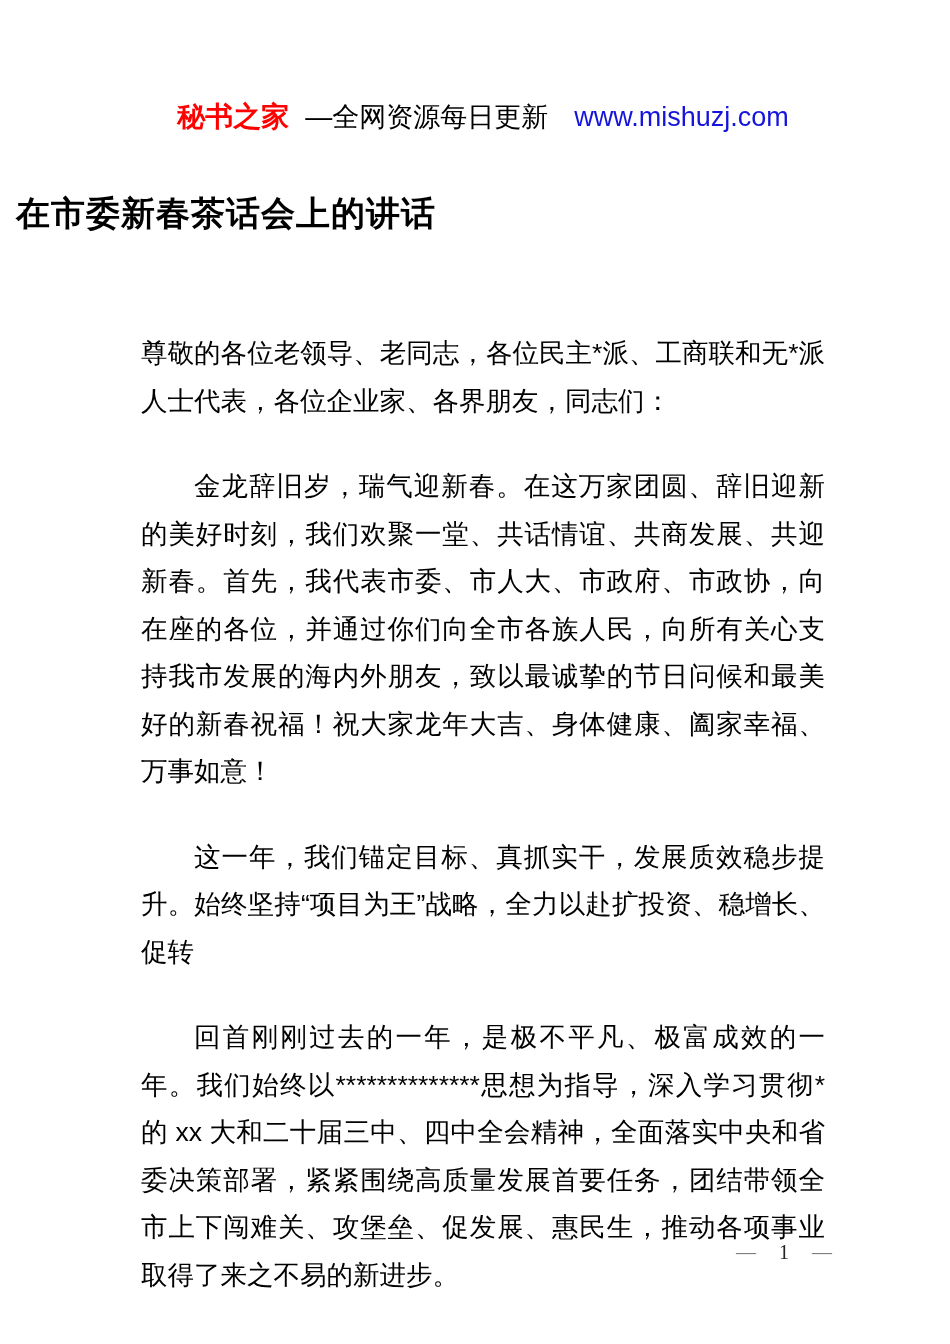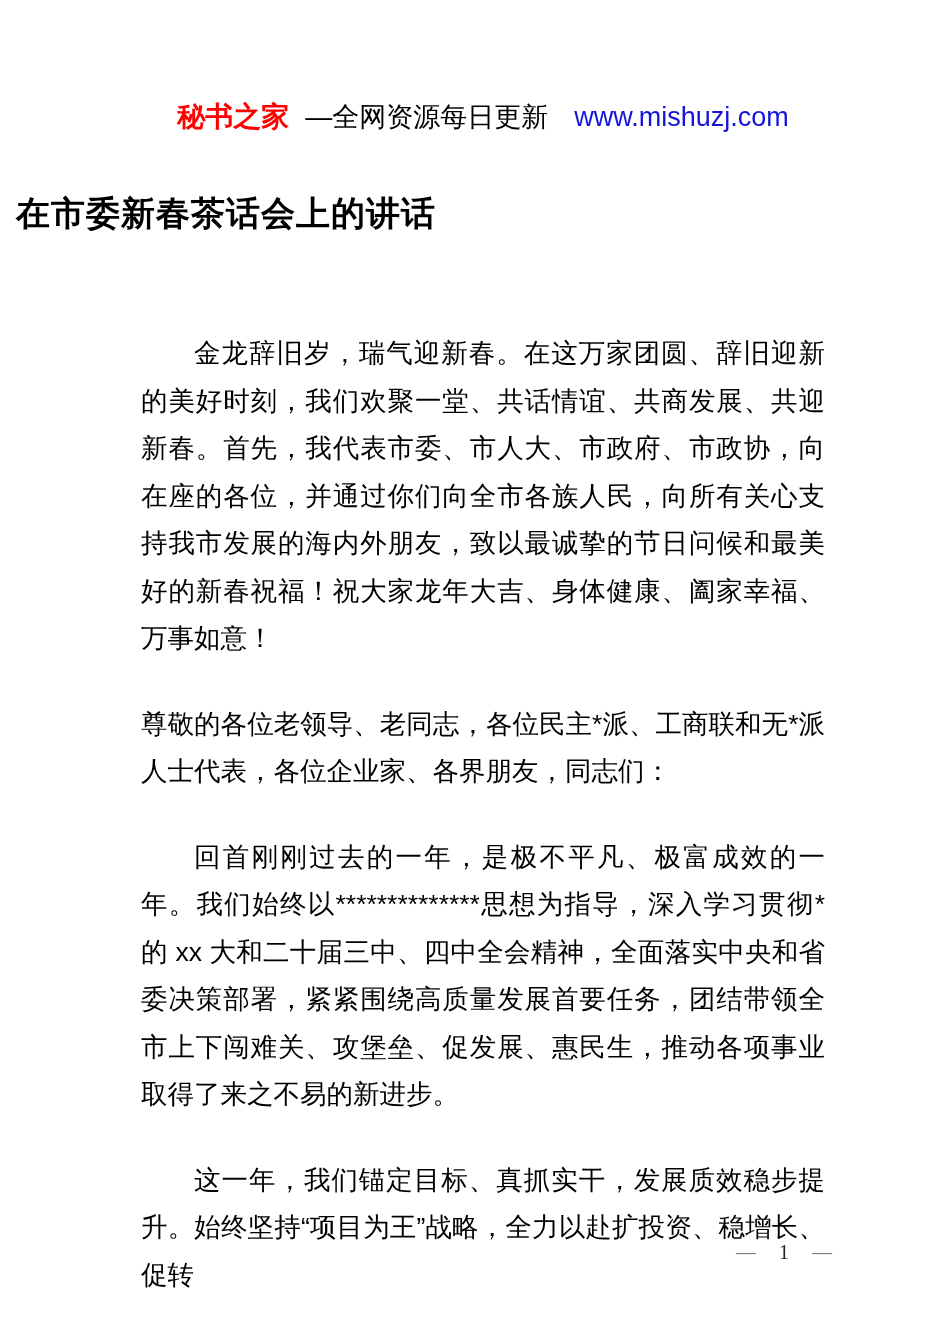--- a/index.html
+++ b/index.html
@@ -105,23 +105,23 @@
 
 <div class="page">
 
   <div class="site-header">
     <span class="brand">秘书之家</span><span class="tagline">—全网资源每日更新</span><a class="site-url">www.mishuzj.com</a>
   </div>
 
   <h1 class="doc-title">在市委新春茶话会上的讲话</h1>
 
   <div class="doc-body">
+    <p class="para no-indent">尊敬的各位老领导、老同志，各位民主*派、工商联和无*派人士代表，各位企业家、各界朋友，同志们：</p>
     <p class="para">金龙辞旧岁，瑞气迎新春。在这万家团圆、辞旧迎新的美好时刻，我们欢聚一堂、共话情谊、共商发展、共迎新春。首先，我代表市委、市人大、市政府、市政协，向在座的各位，并通过你们向全市各族人民，向所有关心支持我市发展的海内外朋友，致以最诚挚的节日问候和最美好的新春祝福！祝大家龙年大吉、身体健康、阖家幸福、万事如意！</p>
-    <p class="para no-indent">尊敬的各位老领导、老同志，各位民主*派、工商联和无*派人士代表，各位企业家、各界朋友，同志们：</p>
+    <p class="para">这一年，我们锚定目标、真抓实干，发展质效稳步提升。始终坚持“项目为王”战略，全力以赴扩投资、稳增长、促转</p>
     <p class="para">回首刚刚过去的一年，是极不平凡、极富成效的一年。我们始终以**************思想为指导，深入学习贯彻*的 xx 大和二十届三中、四中全会精神，全面落实中央和省委决策部署，紧紧围绕高质量发展首要任务，团结带领全市上下闯难关、攻堡垒、促发展、惠民生，推动各项事业取得了来之不易的新进步。</p>
-    <p class="para">这一年，我们锚定目标、真抓实干，发展质效稳步提升。始终坚持“项目为王”战略，全力以赴扩投资、稳增长、促转</p>
   </div>
 
   <div class="page-footer">
     <span class="page-num"><span class="dash">—</span><span class="num">1</span><span class="dash">—</span></span>
   </div>
 
 </div>
 
 </body></html>

